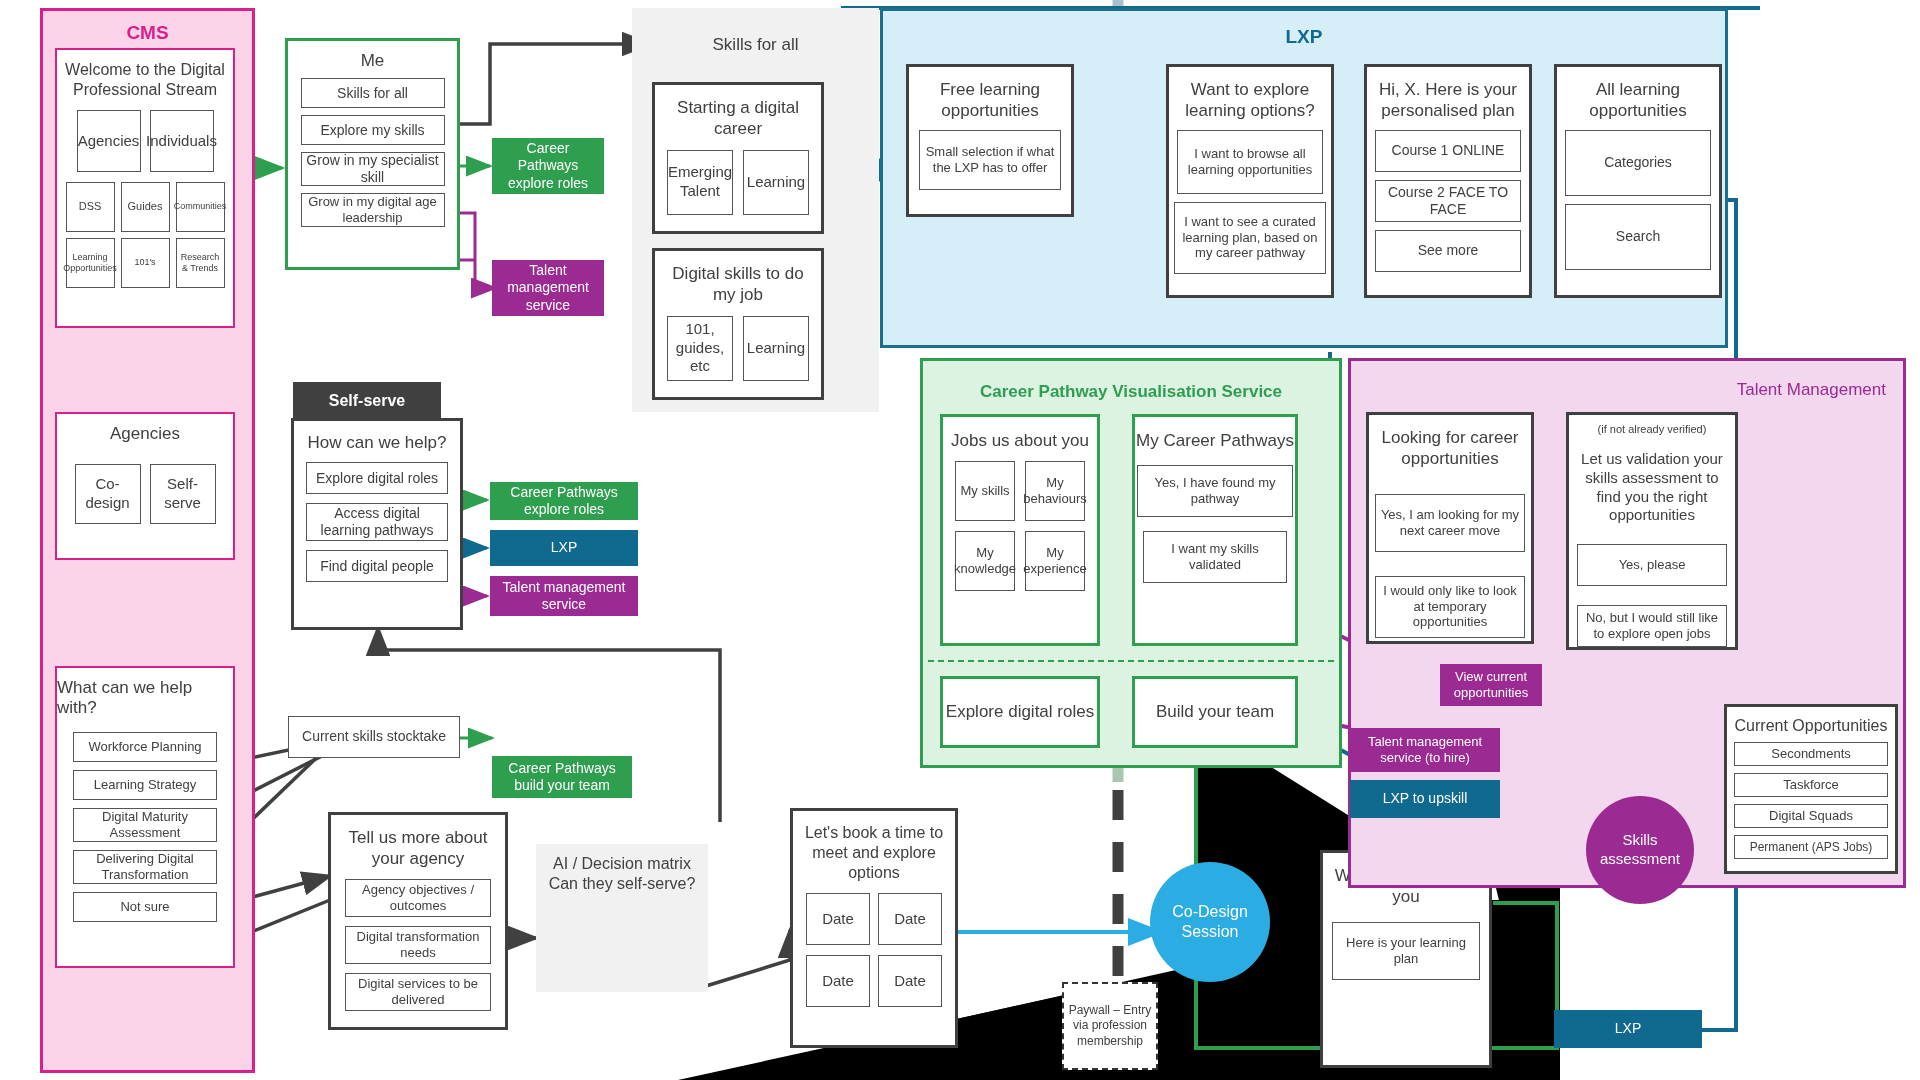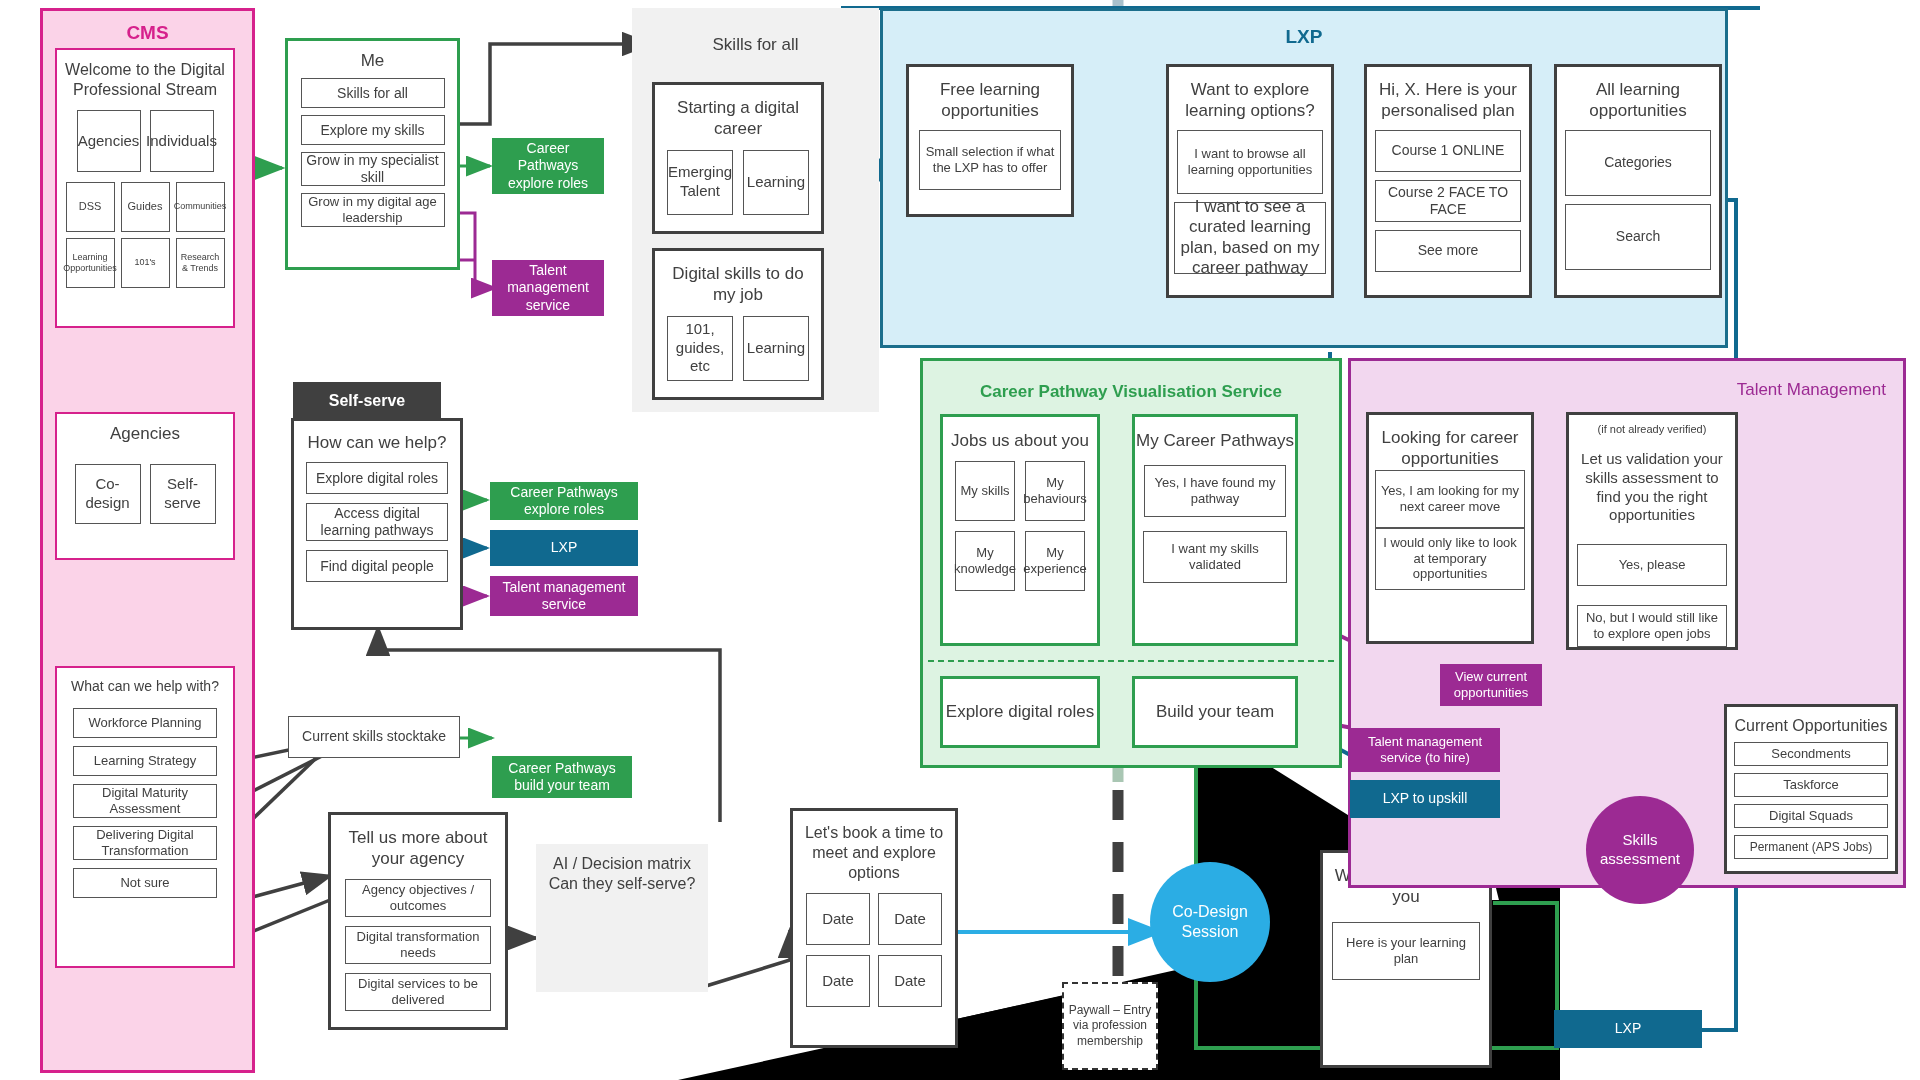--- a/index.html
+++ b/index.html
@@ -230,21 +230,21 @@
 
   <div class="framed abs" style="left:55px; top:412px; width:180px; height:148px;">
     <div style="font-size:17px;">Agencies</div>
     <div style="display:flex; gap:9px; margin-top:14px;">
       <div class="node thin" style="width:66px;height:60px;">Co-design</div>
       <div class="node thin" style="width:66px;height:60px;">Self-serve</div>
     </div>
   </div>
 
   <div class="framed abs" style="left:55px; top:666px; width:180px; height:302px;">
-    <div style="font-size:14px; text-align:right;">What can we help with?</div>
+    <div style="font-size:17px; text-align:left;">What can we help with?</div>
     <div style="display:flex; flex-direction:column; gap:8px; margin-top:8px;">
       <div class="opt" style="width:144px;height:30px;font-size:13px;">Workforce Planning</div>
       <div class="opt" style="width:144px;height:30px;font-size:13px;">Learning Strategy</div>
       <div class="opt" style="width:144px;height:34px;font-size:13px;">Digital Maturity Assessment</div>
       <div class="opt" style="width:144px;height:34px;font-size:13px;">Delivering Digital Transformation</div>
       <div class="opt" style="width:144px;height:30px;font-size:13px;">Not sure</div>
     </div>
   </div>
 
   <div class="abs" style="left:285px; top:38px; width:175px; height:232px; border:3px solid #2e9e4f; background:#fff;
@@ -282,21 +282,21 @@
   <div class="zone-title abs" style="left:880px; top:26px; width:848px; text-align:center; color:#10698f; font-size:19px;">LXP</div>
 
   <div class="card abs" style="left:906px; top:64px; width:168px; height:153px;">
     <div class="title">Free learning opportunities</div>
     <div class="opt" style="width:142px;height:60px;font-size:13px;">Small selection if what the LXP has to offer</div>
   </div>
 
   <div class="card abs" style="left:1166px; top:64px; width:168px; height:234px;">
     <div class="title">Want to explore learning options?</div>
     <div class="opt" style="width:146px;height:64px;font-size:13px;">I want to browse all learning opportunities</div>
-    <div class="opt" style="width:152px;height:72px;font-size:17px;">I want to see a curated learning plan, based on my career pathway</div>
+    <div class="opt" style="width:152px;height:72px;font-size:13px;">I want to see a curated learning plan, based on my career pathway</div>
   </div>
 
   <div class="card abs" style="left:1364px; top:64px; width:168px; height:234px;">
     <div class="title">Hi, X. Here is your personalised plan</div>
     <div class="opt" style="width:146px;height:42px;">Course 1 ONLINE</div>
     <div class="opt" style="width:146px;height:42px;">Course 2 FACE TO FACE</div>
     <div class="opt" style="width:146px;height:42px;">See more</div>
   </div>
 
   <div class="card abs" style="left:1554px; top:64px; width:168px; height:234px;">
@@ -372,34 +372,34 @@
     </div>
     <div style="display:flex; gap:10px;">
       <div class="node thin" style="width:60px;height:60px;font-size:13px;">My knowledge</div>
       <div class="node thin" style="width:60px;height:60px;font-size:13px;">My experience</div>
     </div>
   </div>
 
   <div class="abs" style="left:1132px; top:414px; width:166px; height:232px; border:3px solid #2e9e4f; background:#fff;
               display:flex; flex-direction:column; align-items:center; padding-top:14px; gap:14px;">
     <div style="font-size:17px;">My Career Pathways</div>
-    <div class="opt" style="width:142px;height:52px;font-size:13px;">Yes, I have found my pathway</div>
+    <div class="opt" style="width:156px;height:52px;font-size:13px;">Yes, I have found my pathway</div>
     <div class="opt" style="width:144px;height:52px;font-size:13px;">I want my skills validated</div>
   </div>
 
   <div class="abs" style="left:940px; top:676px; width:160px; height:72px; border:3px solid #2e9e4f; background:#fff;
               display:flex; align-items:center; justify-content:center; font-size:17px; text-align:center;">Explore digital roles</div>
   <div class="abs" style="left:1132px; top:676px; width:166px; height:72px; border:3px solid #2e9e4f; background:#fff;
               display:flex; align-items:center; justify-content:center; font-size:17px; text-align:center;">Build your team</div>
 
   <div class="zone zone-talent" style="left:1348px; top:358px; width:558px; height:530px;"></div>
   <div class="zone-title abs" style="left:1348px; top:380px; width:538px; text-align:right; color:#9c2a93; font-size:17px; font-weight:normal;">Talent Management</div>
 
   <div class="abs" style="left:1366px; top:412px; width:168px; height:232px; border:3px solid #404040; background:#fff;
-              display:flex; flex-direction:column; align-items:center; padding-top:12px; gap:0;">
+              display:flex; flex-direction:column; align-items:center; padding-top:12px; gap:24px;">
     <div style="font-size:17px;text-align:center;line-height:1.25;">Looking for career opportunities</div>
     <div class="opt" style="width:150px;height:58px;font-size:13px;">Yes, I am looking for my next career move</div>
     <div class="opt" style="width:150px;height:62px;font-size:13px;">I would only like to look at temporary opportunities</div>
   </div>
 
   <div class="abs" style="left:1566px; top:412px; width:172px; height:238px; border:3px solid #404040; background:#fff;
               display:flex; flex-direction:column; align-items:center; padding-top:8px; gap:19px;">
     <div style="font-size:11px;">(if not already verified)</div>
     <div style="font-size:15px;text-align:center;line-height:1.25;padding:0 5px;margin-top:-4px;">Let us validation your skills assessment to find you the right opportunities</div>
     <div class="opt" style="width:150px;height:48px;font-size:13px;">Yes, please</div>

